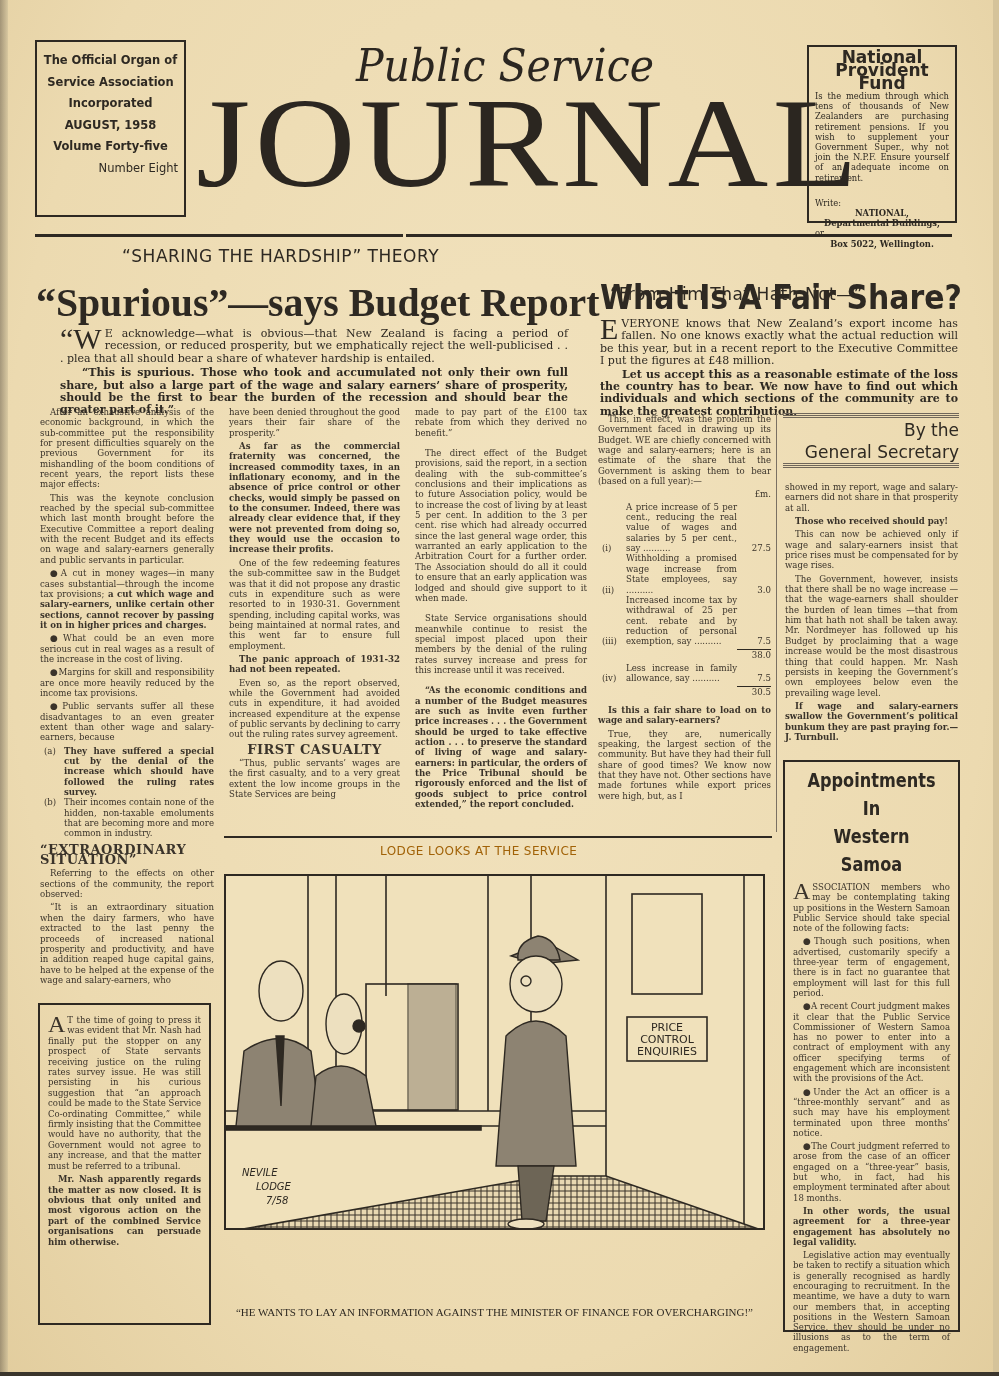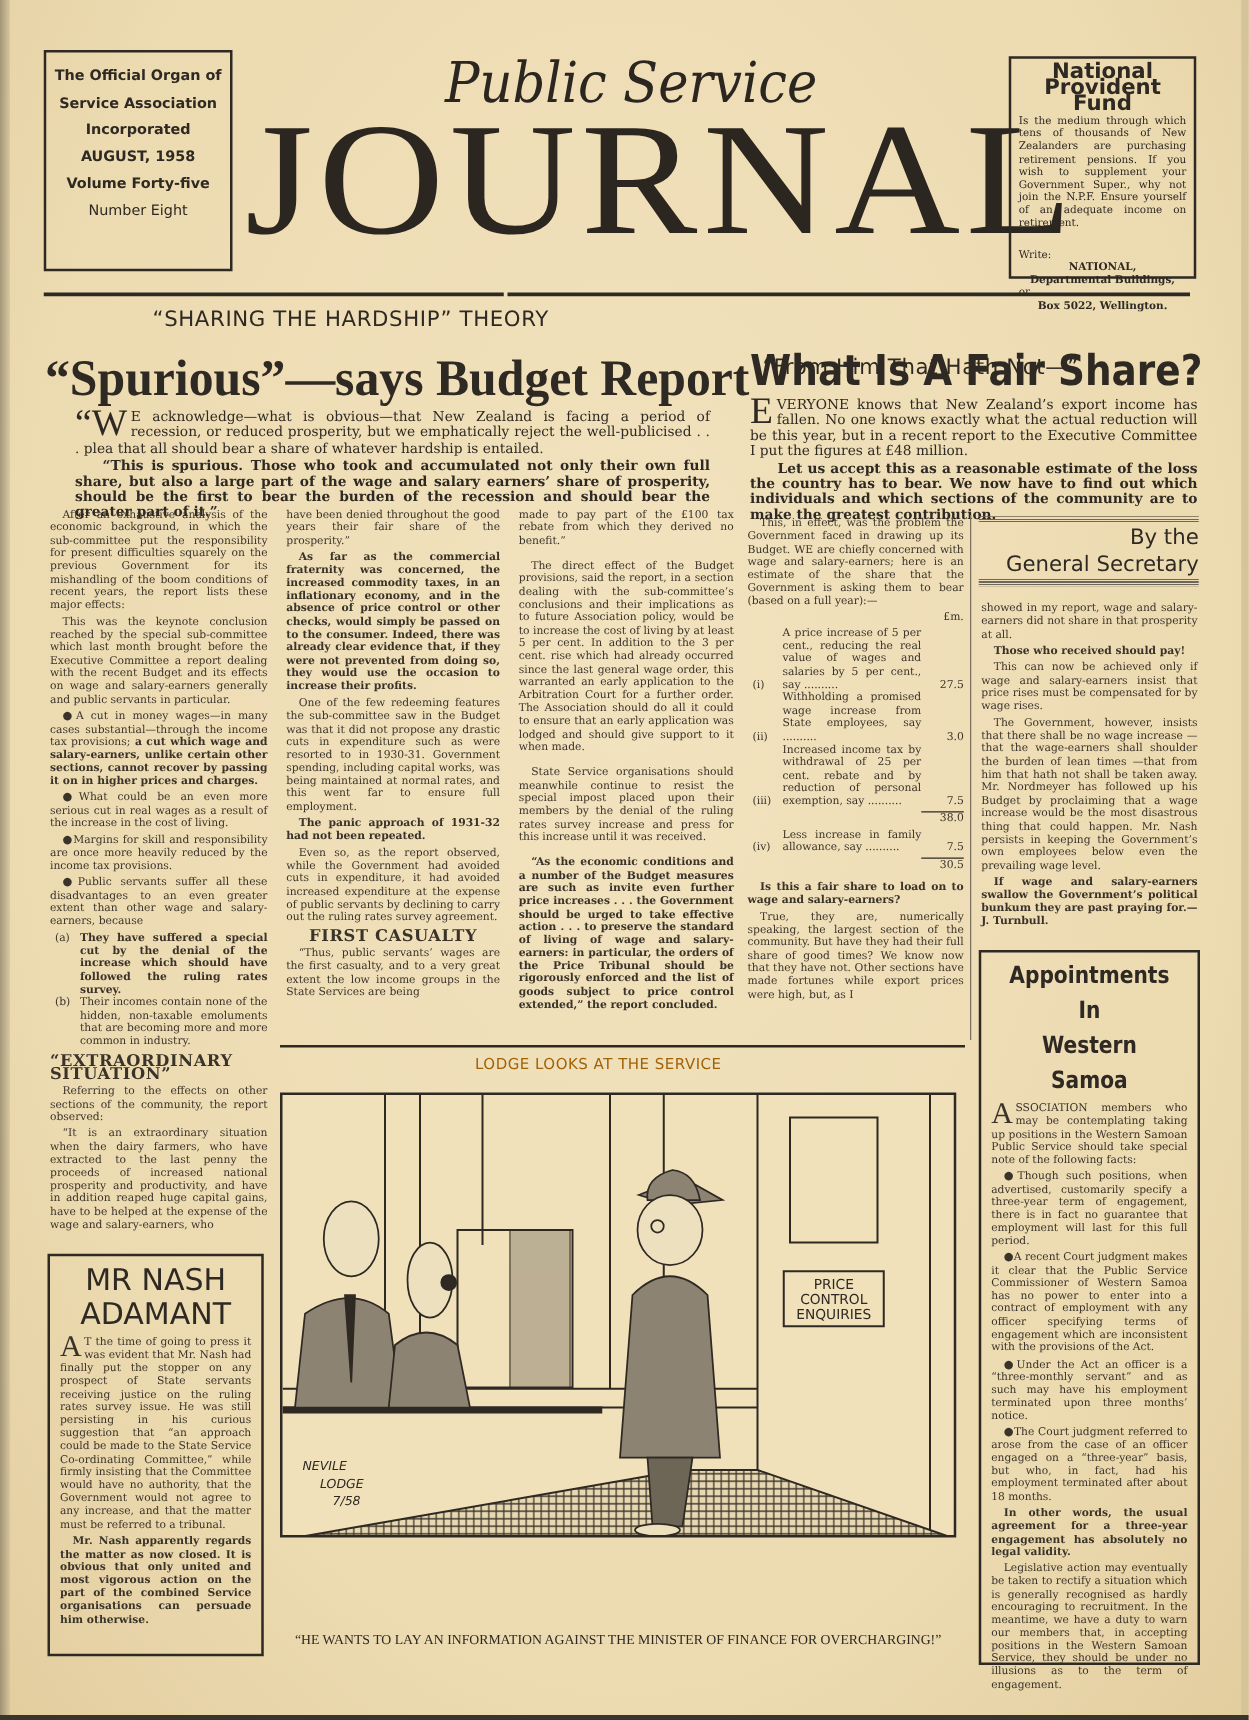--- a/index.html
+++ b/index.html
@@ -11,21 +11,21 @@
     color: #2c2620;
     position: relative;
   }
   .page { position: absolute; left: 0; top: 0; width: 999px; height: 1376px; }
   .left-edge { position: absolute; left: 0; top: 0; width: 8px; height: 1376px; background: linear-gradient(90deg,#6b6150,#cbbd98); opacity: .55; }
   .bottom-edge { position: absolute; left: 0; bottom: 0; width: 999px; height: 4px; background: #3a352c; }
   .right-edge { position: absolute; right: 0; top: 0; width: 6px; height: 1376px; background: #d5c39a; }
 
   
   .org-box { position: absolute; left: 35px; top: 40px; width: 151px; height: 177px; border: 2px solid #2e2922; padding: 8px 6px; font-family: "DejaVu Sans", sans-serif; font-weight: bold; font-size: 11.5px; line-height: 21.5px; text-align: center; color: #2e2922; }
-  .org-box .left { text-align: center; font-weight: normal; }
+  .org-box .left { text-align: right; font-weight: normal; }
   .title-public { position: absolute; left: 356px; top: 42px; font-family: "DejaVu Serif", serif; font-style: italic; font-size: 41px; color: #2b2620; letter-spacing: 0; transform: scaleY(1.1); }
   .title-journal { position: absolute; left: 196px; top: 83px; font-family: "Liberation Serif", serif; font-size: 128px; line-height: 120px; color: #2b2620; letter-spacing: 4px; transform: scaleX(1.09); transform-origin: left; }
   .npf-box { position: absolute; left: 807px; top: 45px; width: 150px; height: 178px; border: 2px solid #2e2922; padding: 4px 6px; font-size: 8.4px; line-height: 10.2px; color: #2e2922; }
   .npf-title { font-family: "DejaVu Sans", sans-serif; font-weight: bold; font-size: 17px; line-height: 13px; text-align: center; }
   .npf-body { text-align: justify; margin-top: 1px; }
   .npf-write { margin-top: 15px; }
   .npf-center { text-align: center; font-weight: bold; }
 
   .rule { position: absolute; height: 3px; background: #2e2922; }
 
@@ -203,24 +203,20 @@
       <p class="bullet">Though such positions, when advertised, customarily specify a three-year term of engagement, there is in fact no guarantee that employment will last for this full period.</p>
       <p class="bullet">A recent Court judgment makes it clear that the Public Service Commissioner of Western Samoa has no power to enter into a contract of employment with any officer specifying terms of engagement which are inconsistent with the provisions of the Act.</p>
       <p class="bullet">Under the Act an officer is a “three-monthly servant” and as such may have his employment terminated upon three months’ notice.</p>
       <p class="bullet">The Court judgment referred to arose from the case of an officer engaged on a “three-year” basis, but who, in fact, had his employment terminated after about 18 months.</p>
       <p class="bold">In other words, the usual agreement for a three-year engagement has absolutely no legal validity.</p>
       <p>Legislative action may eventually be taken to rectify a situation which is generally recognised as hardly encouraging to recruitment. In the meantime, we have a duty to warn our members that, in accepting positions in the Western Samoan Service, they should be under no illusions as to the term of engagement.</p>
     </div>
   </div>
 
   <div class="box" style="left:38px;top:1003px;width:173px;height:322px;padding:6px 8px;">
-    <div class="box-title" style="font-weight:normal;font-size:24px;line-height:27px;">
-      <div>MR NASH</div>
-      <div>ADAMANT</div>
-    </div>
     <div class="col" style="position:static;margin-top:4px;font-size:8.55px;line-height:10.4px;">
       <p style="text-indent:0"><span style="font-size:24px;float:left;line-height:18px;margin-right:2px;font-family:'Liberation Serif',serif;">A</span><span>T the time of going to press it was evident that Mr. Nash had finally put the stopper on any prospect of State servants receiving justice on the ruling rates survey issue. He was still persisting in his curious suggestion that “an approach could be made to the State Service Co-ordinating Committee,” while firmly insisting that the Committee would have no authority, that the Government would not agree to any increase, and that the matter must be referred to a tribunal.</span></p>
       <p class="bold">Mr. Nash apparently regards the matter as now closed. It is obvious that only united and most vigorous action on the part of the combined Service organisations can persuade him otherwise.</p>
     </div>
   </div>
 
   <div class="hline" style="left:224px;top:836px;width:548px;"></div>
   <div class="vline" style="left:776px;top:412px;height:420px;background:#7a7062;width:1px;"></div>
 
   <div class="cartoon-title">LODGE LOOKS AT THE SERVICE</div>

